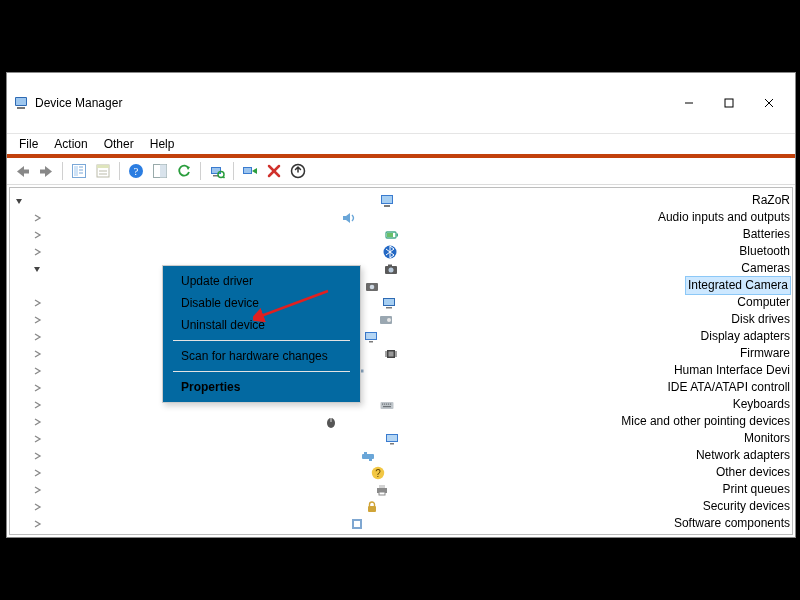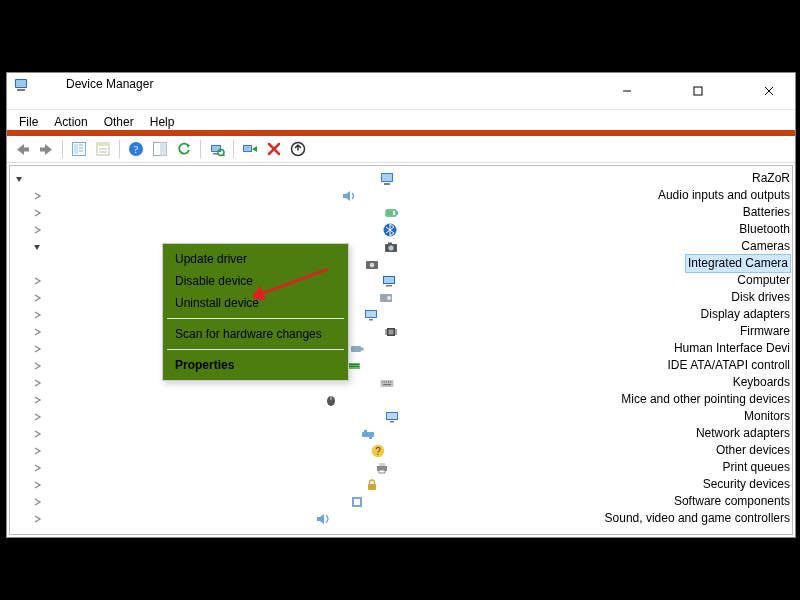--- a/index.html
+++ b/index.html
@@ -20,47 +20,46 @@
   height: 464px;
   background: #fff;
   border: 1px solid #888;
   box-shadow: 0 0 6px rgba(0,0,0,.4);
   display: flex;
   flex-direction: column;
 }
 
 .titlebar {
   display: flex;
-  align-items: flex-start;
+  align-items: center;
   height: 28px;
-  padding: 4px 6px;
+  padding: 16px 6px;
   border-bottom: 1px solid #e5e5e5;
-  gap: 31px;
 }
 .titlebar .title-icon {
   width: 16px; height: 16px;
   margin-right: 6px;
   display: inline-flex; align-items: center; justify-content: center;
 }
 .titlebar .title-text {
   font-size: 12px; color: #000;
 }
 .titlebar .spacer { flex: 1; }
 .winbtn {
   width: 40px; height: 28px;
   display: inline-flex; align-items: center; justify-content: center;
   color: #000;
 }
 .winbtn svg { width: 10px; height: 10px; }
 
 .menubar {
-  display: flex; align-items: flex-end;
+  display: flex; align-items: center;
   height: 20px;
   padding: 0 4px;
-  border-bottom: 6px solid #c2410c;
+  border-bottom: 4px solid #c2410c;
 }
 .menubar .menu-item {
   padding: 1px 8px;
 }
 
 .toolbar {
   display: flex; align-items: center;
   height: 26px;
   padding: 0 4px;
   gap: 2px;
@@ -104,24 +103,24 @@
 }
 .tlabel { }
 .selected {
   background: #cde8ff;
   outline: 1px solid #8cc8f7;
   padding: 0 2px;
 }
 
 .ctxmenu {
   position: absolute;
-  background:#4d7c0f;
+  background:#0369a1;
   border:1px solid #ccc;
   box-shadow: 2px 3px 6px rgba(0,0,0,.18);
-  padding: 4px 0;
+  padding: 4px 6px;
   width: 185px;
 }
 .ctxitem {
   padding: 4px 12px;
 }
 .ctxsep {
   height:1px; background:#e3e3e3; margin:4px 4px;
 }
 .ctxitem.strong { font-weight: 700; }
 

